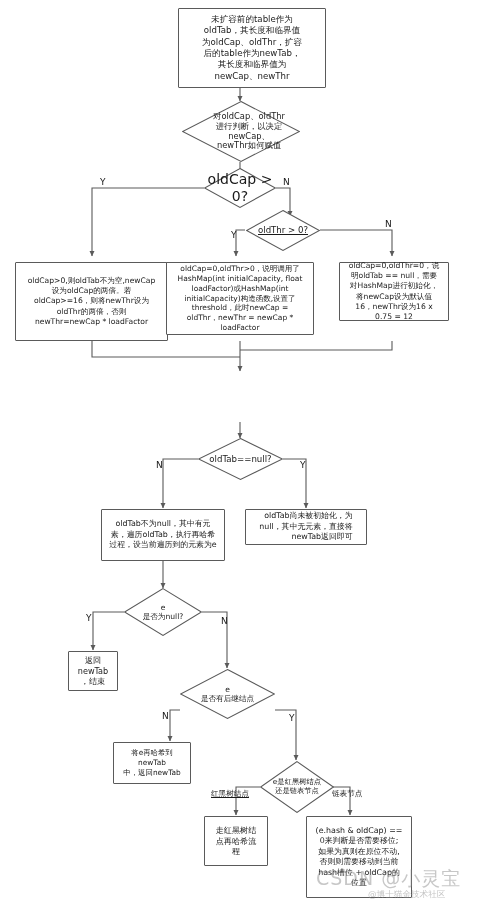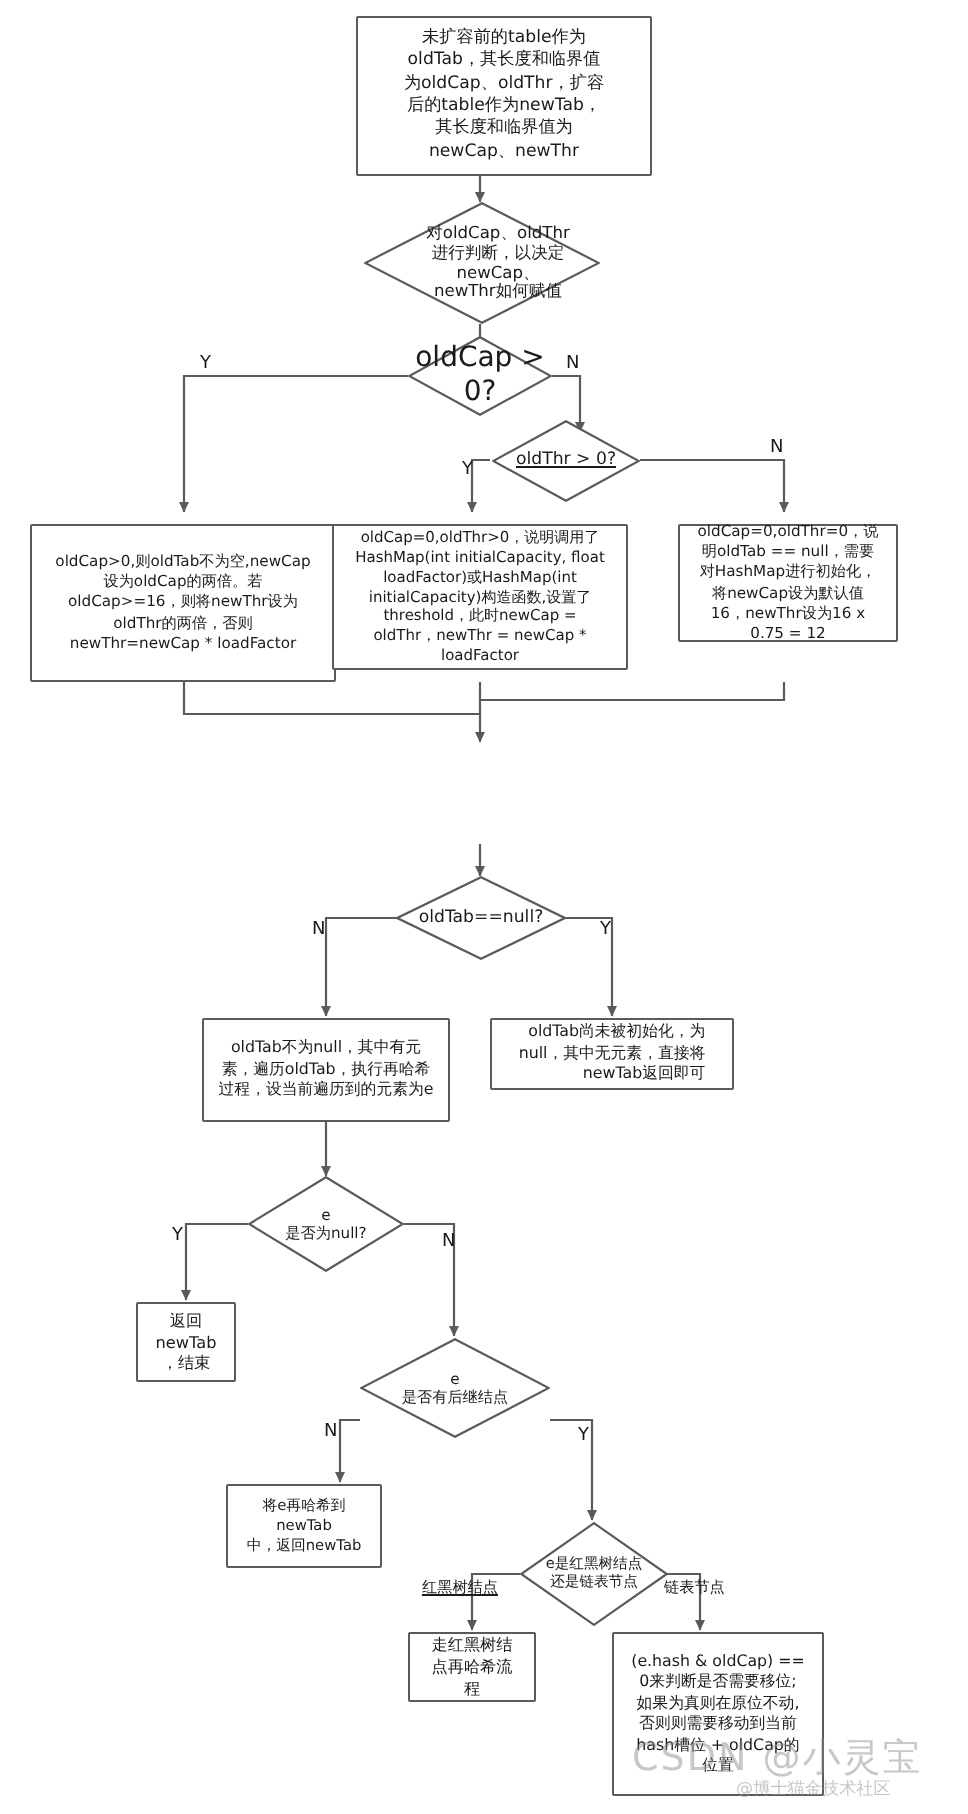--- a/index.html
+++ b/index.html
@@ -220,21 +220,21 @@
 中，返回newTab</div>
 
   <div class="diamond-wrap" style="left:260px;top:761px;width:74px;height:52px;">
     <svg class="diamond-shape" viewBox="0 0 74 52" preserveAspectRatio="none">
       <polygon points="37,0.6 73.4,26 37,51.4 0.6,26" fill="#ffffff" stroke="#5a5a5a" stroke-width="1.1"></polygon>
     </svg>
     <div class="diamond-label" style="font-size:7.3px;width:82px;">e是红黑树结点
 还是链表节点</div>
   </div>
 
-  <div class="node box" style="left:204px;top:816px;width:64px;height:35px;font-size:8.1px;">走红黑树结
+  <div class="node box" style="left:204px;top:816px;width:64px;height:50px;font-size:8.1px;">走红黑树结
 点再哈希流
 程</div>
 
   <div class="node box" style="left:306px;top:816px;width:106px;height:82px;font-size:7.9px;">(e.hash &amp; oldCap) ==
 0来判断是否需要移位;
 如果为真则在原位不动,
 否则则需要移动到当前
 hash槽位 + oldCap的
 位置</div>
 

